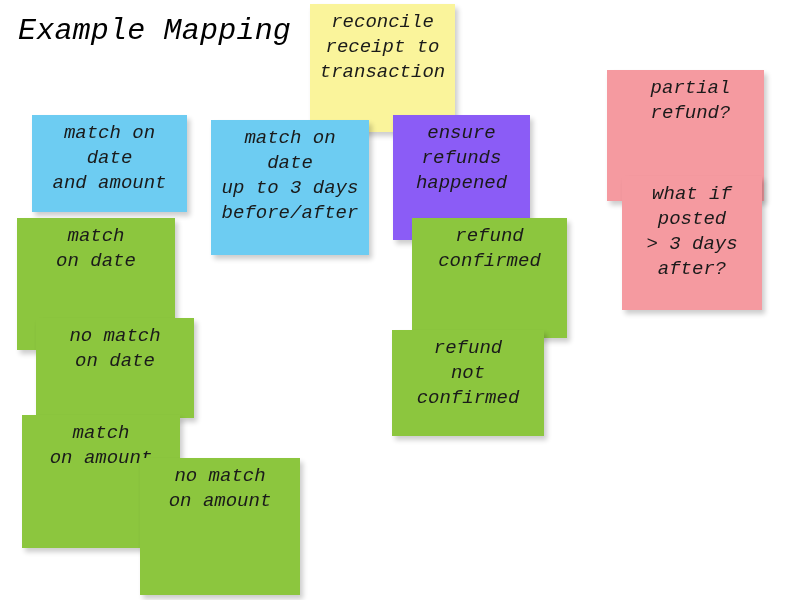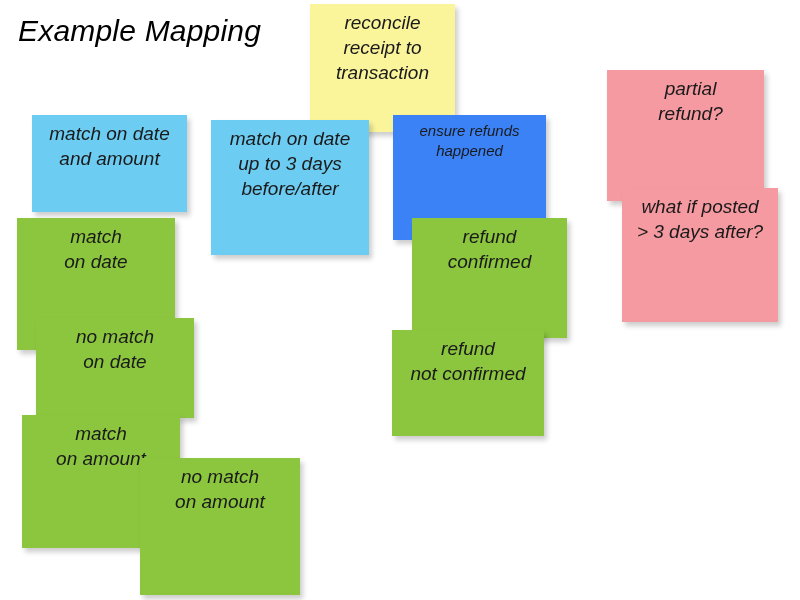--- a/index.html
+++ b/index.html
@@ -44,40 +44,40 @@
     width: 100%;
   }
   .note-yellow { background: #faf49b; }
   .note-blue   { background: #6dccf2; }
   .note-green  { background: #8cc63e; }
   .note-pink   { background: #f59aa0; }
 </style>
 </head>
 <body>
 
-<div id="board" style="background: rgb(255, 255, 255);">
+<div id="board" style="background: rgb(255, 255, 255); font-family: Liberation Mono, monospace;">
 
   <div id="page-title">Example Mapping</div>
 
   <div id="notes-layer">
       <div class="note note-yellow" style="left: 310px; top: 4px; width: 145px; height: 128px; z-index: 2; background: rgb(250, 244, 155); font-size: 19px; color: rgb(26, 26, 26);">
         <span class="note-text" style="white-space: pre-line;">reconcile
 receipt to
 transaction</span>
       </div>
       <div class="note note-blue" style="left: 32px; top: 115px; width: 155px; height: 97px; z-index: 3; background: rgb(109, 204, 242); font-size: 19px; color: rgb(26, 26, 26);">
         <span class="note-text" style="white-space: pre-line;">match on date
 and amount</span>
       </div>
       <div class="note note-blue" style="left: 211px; top: 120px; width: 158px; height: 135px; z-index: 3; background: rgb(109, 204, 242); font-size: 19px; color: rgb(26, 26, 26);">
         <span class="note-text" style="white-space: pre-line;">match on date
 up to 3 days
 before/after</span>
       </div>
-      <div class="note note-blue" style="left: 393px; top: 115px; width: 153px; height: 125px; z-index: 3; background: #3b82f6; font-size: 15px; color: rgb(26, 26, 26);">
+      <div class="note note-blue" style="left: 393px; top: 115px; width: 137px; height: 125px; z-index: 3; background: #8b5cf6; font-size: 19px; color: rgb(26, 26, 26);">
         <span class="note-text" style="white-space: pre-line;">ensure refunds
 happened</span>
       </div>
       <div class="note note-green" style="left: 17px; top: 218px; width: 158px; height: 132px; z-index: 4; background: rgb(140, 198, 62); font-size: 19px; color: rgb(26, 26, 26);">
         <span class="note-text" style="white-space: pre-line;">match
 on date</span>
       </div>
       <div class="note note-green" style="left: 36px; top: 318px; width: 158px; height: 100px; z-index: 5; background: rgb(140, 198, 62); font-size: 19px; color: rgb(26, 26, 26);">
         <span class="note-text" style="white-space: pre-line;">no match
 on date</span>
@@ -95,19 +95,19 @@
 confirmed</span>
       </div>
       <div class="note note-green" style="left: 392px; top: 330px; width: 152px; height: 106px; z-index: 5; background: rgb(140, 198, 62); font-size: 19px; color: rgb(26, 26, 26);">
         <span class="note-text" style="white-space: pre-line;">refund
 not confirmed</span>
       </div>
       <div class="note note-pink" style="left: 607px; top: 70px; width: 157px; height: 131px; z-index: 2; background: rgb(245, 154, 160); font-size: 19px; color: rgb(26, 26, 26); padding-left: 18px;">
         <span class="note-text" style="white-space: pre-line;">partial
 refund?</span>
       </div>
-      <div class="note note-pink" style="left: 622px; top: 188px; width: 156px; height: 134px; z-index: 3; background: rgb(245, 154, 160); font-size: 19px; color: rgb(26, 26, 26);">
+      <div class="note note-pink" style="left: 622px; top: 176px; width: 140px; height: 134px; z-index: 3; background: rgb(245, 154, 160); font-size: 19px; color: rgb(26, 26, 26);">
         <span class="note-text" style="white-space: pre-line;">what if posted
 &gt; 3 days after?</span>
       </div>
     </div>
 
 </div>
 
 </body></html>

